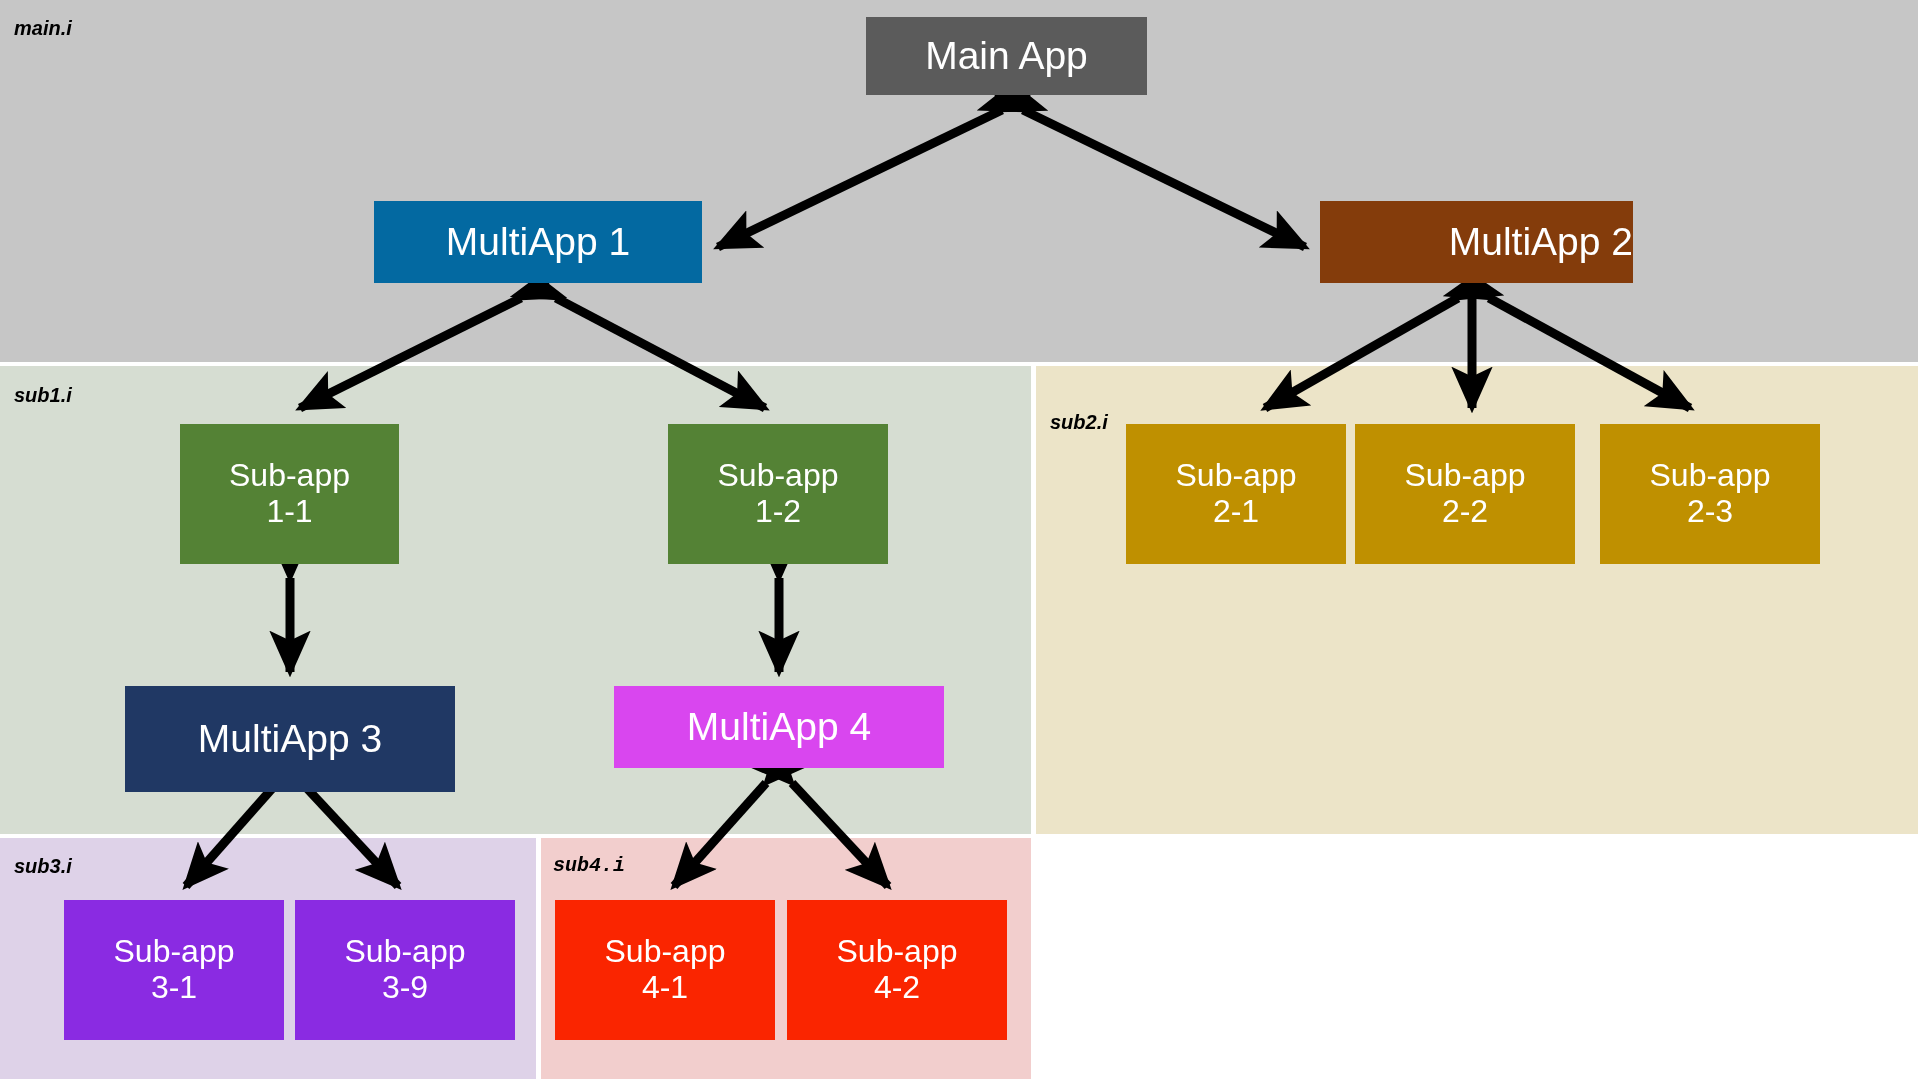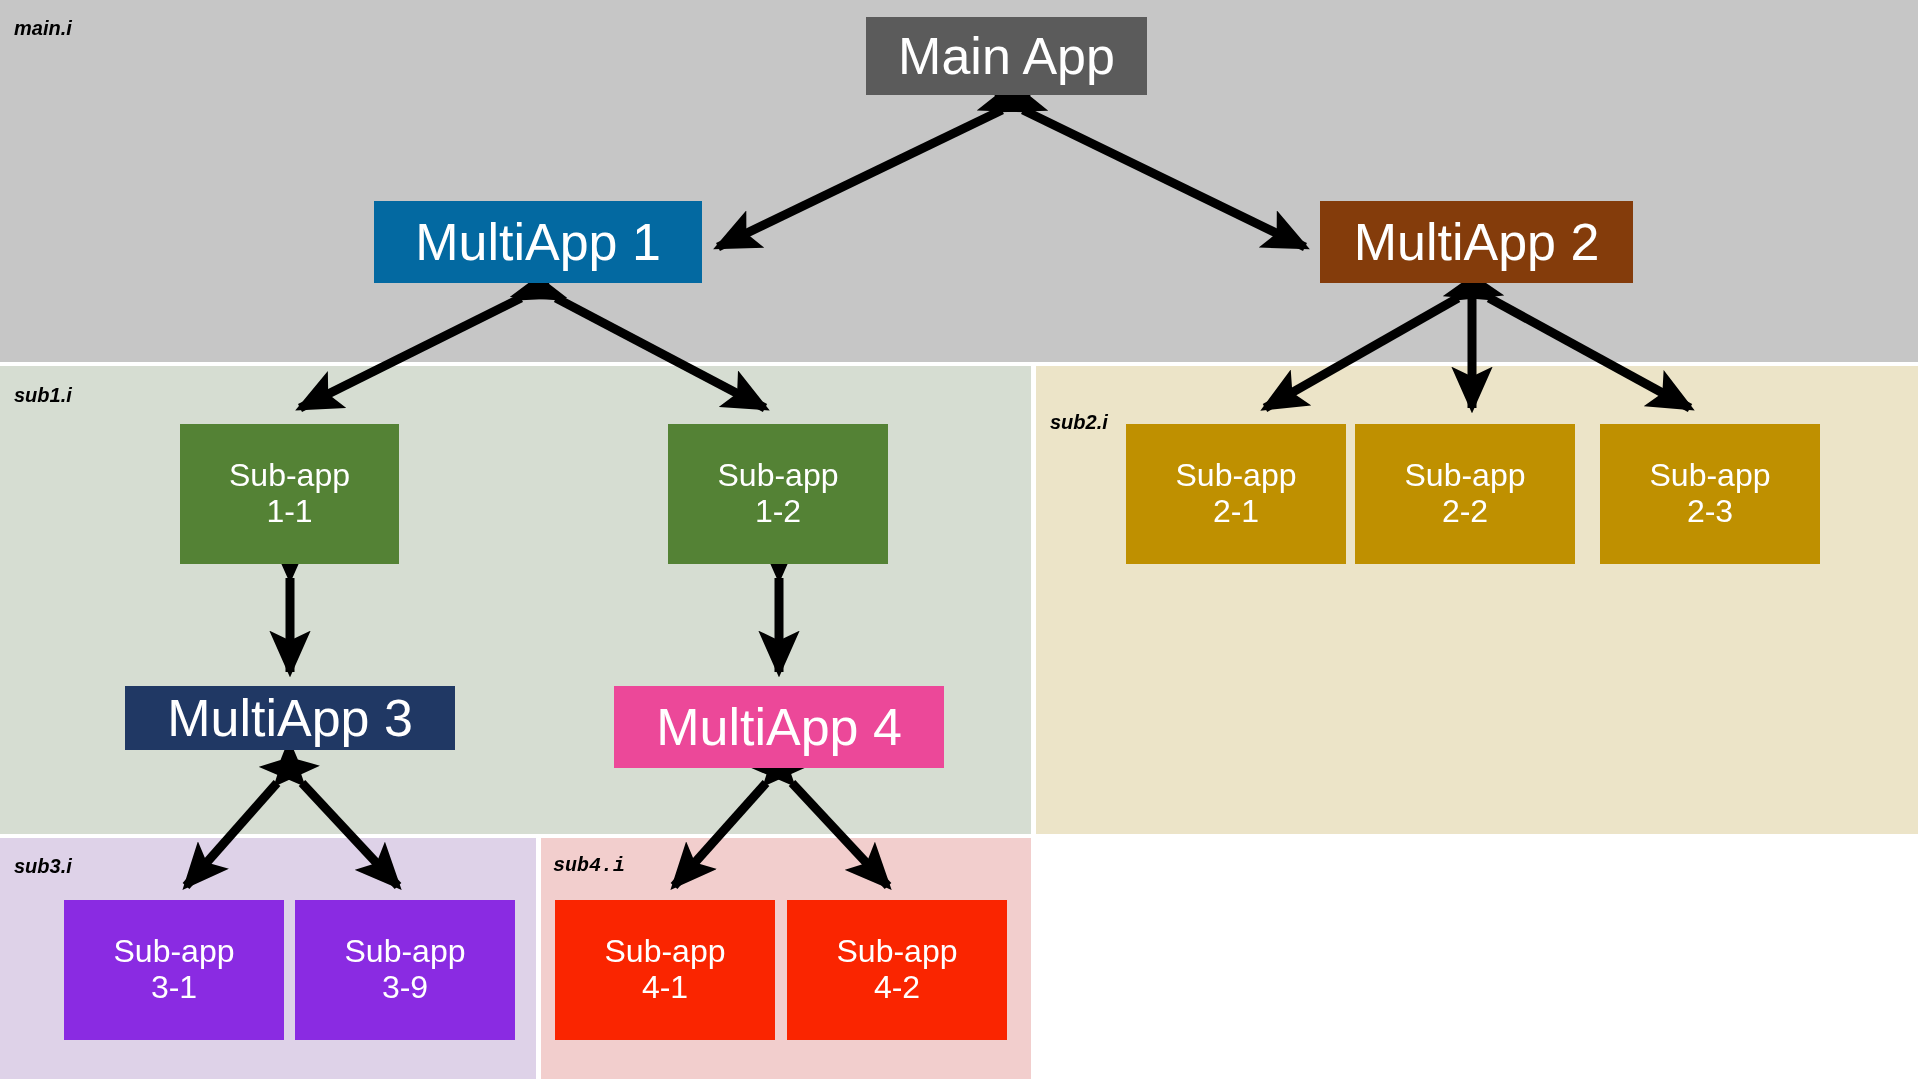--- a/index.html
+++ b/index.html
@@ -47,32 +47,32 @@
     flex-direction: column;
     align-items: center;
     justify-content: center;
     color: #ffffff;
     text-align: center;
     font-family: "Liberation Sans", sans-serif;
     line-height: 1.12;
     z-index: 5;
   }
   .node .line { display: block; }
-  .node.one-line { font-size: 52px; }
+  .node.one-line { font-size: 39px; }
   .node.two-line { font-size: 32px; }
 
   #node-main-app  { left: 866px;  top: 17px;  width: 281px; height: 78px;  background: #5b5b5b; }
   #node-multi1    { left: 374px;  top: 201px; width: 328px; height: 82px;  background: #843c0b; }
-  #node-multi2    { left: 1320px; top: 201px; width: 313px; height: 82px;  background: #843c0b; }
+  #node-multi2    { left: 1320px; top: 201px; width: 313px; height: 82px;  background: #843c0b; align-items: flex-end; }
   #node-sub1-1    { left: 180px;  top: 424px; width: 219px; height: 140px; background: #548235; }
   #node-sub1-2    { left: 668px;  top: 424px; width: 220px; height: 140px; background: #548235; }
   #node-sub2-1    { left: 1126px; top: 424px; width: 220px; height: 140px; background: #bf9000; }
   #node-sub2-2    { left: 1355px; top: 424px; width: 220px; height: 140px; background: #bf9000; }
   #node-sub2-3    { left: 1600px; top: 424px; width: 220px; height: 140px; background: #bf9000; }
-  #node-multi3    { left: 125px;  top: 686px; width: 330px; height: 64px;  background: #203864; }
+  #node-multi3    { left: 125px;  top: 686px; width: 330px; height: 106px;  background: #203864; }
   #node-multi4    { left: 614px;  top: 686px; width: 330px; height: 82px;  background: #203864; }
   #node-sub3-1    { left: 64px;   top: 900px; width: 220px; height: 140px; background: #8a2be2; }
   #node-sub3-2    { left: 295px;  top: 900px; width: 220px; height: 140px; background: #8a2be2; }
   #node-sub4-1    { left: 555px;  top: 900px; width: 220px; height: 140px; background: #fa2500; }
   #node-sub4-2    { left: 787px;  top: 900px; width: 220px; height: 140px; background: #fa2500; }
 
   
   #arrow-layer {
     position: absolute;
     left: 0;
@@ -168,21 +168,21 @@
 
   <div class="node two-line" id="node-sub2-3" style="background: rgb(191, 144, 0); color: rgb(255, 255, 255);">
     <span class="line">Sub-app</span>
     <span class="line">2-3</span>
   </div>
 
   <div class="node one-line" id="node-multi3" style="background: rgb(32, 56, 100); color: rgb(255, 255, 255);">
     <span class="line">MultiApp 3</span>
   </div>
 
-  <div class="node one-line" id="node-multi4" style="background: #ec4899; color: rgb(255, 255, 255);">
+  <div class="node one-line" id="node-multi4" style="background: #d946ef; color: rgb(255, 255, 255);">
     <span class="line">MultiApp 4</span>
   </div>
 
   <div class="node two-line" id="node-sub3-1" style="background: rgb(138, 43, 226); color: rgb(255, 255, 255);">
     <span class="line">Sub-app</span>
     <span class="line">3-1</span>
   </div>
 
   <div class="node two-line" id="node-sub3-2" style="background: rgb(138, 43, 226); color: rgb(255, 255, 255);">
     <span class="line">Sub-app</span>

